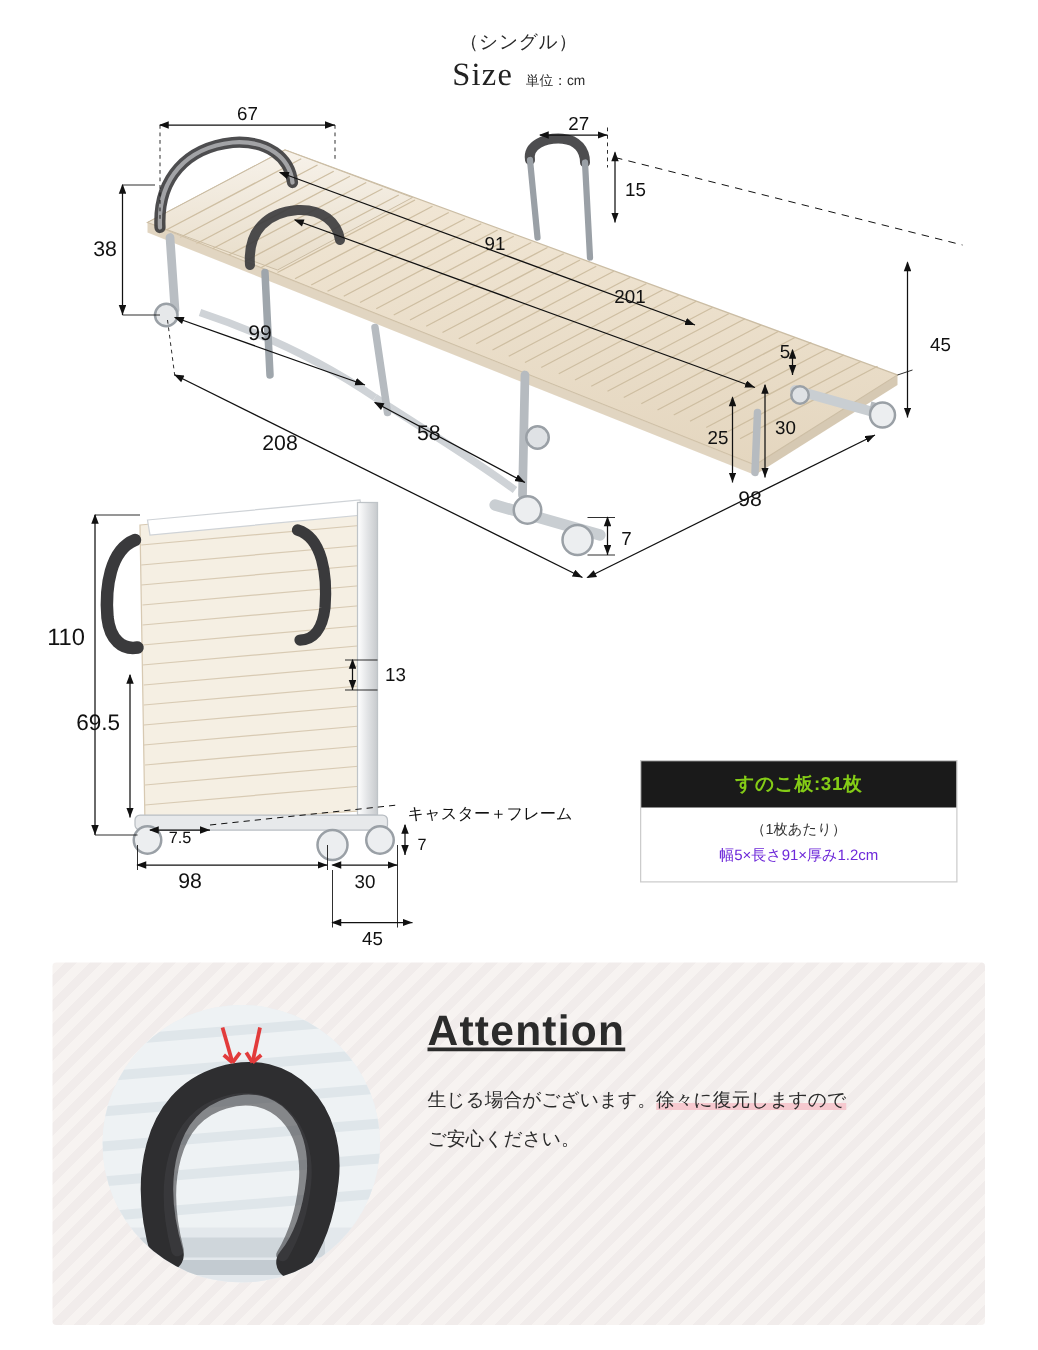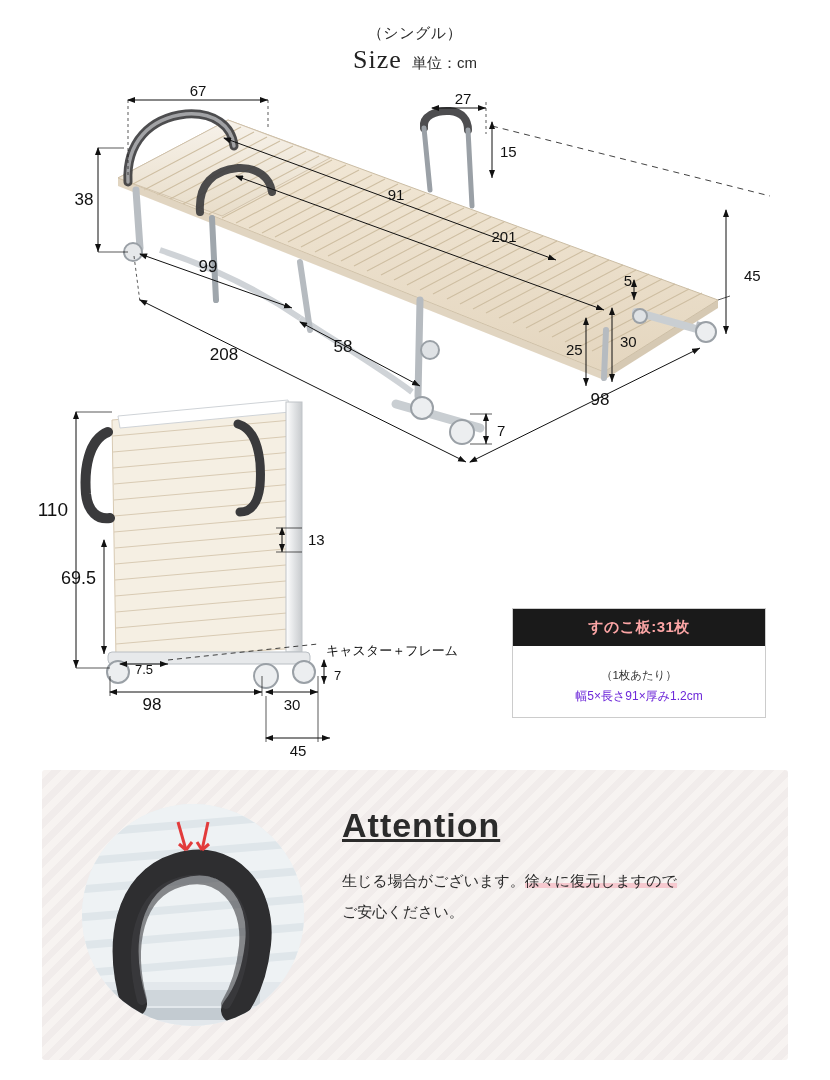--- a/index.html
+++ b/index.html
@@ -11,36 +11,36 @@
     position:relative;
     overflow:hidden;
   }
   .page{position:relative;width:710px;height:1080px;padding-left:12px;}
 
   
   .header{position:absolute;top:24px;left:0;width:830px;text-align:center;}
   .hdr-sub{font-size:15px;color:#2a2a2a;letter-spacing:.5px;}
   .hdr-row{display:flex;align-items:baseline;justify-content:center;gap:10px;margin-top:2px;}
   .hdr-size{font-family:"Liberation Serif", serif;font-size:26px;letter-spacing:1px;color:#222;}
-  .hdr-unit{font-size:15px;color:#2a2a2a;}
+  .hdr-unit{font-size:11px;color:#2a2a2a;}
 
   
   .diagram{position:absolute;left:0;top:0;width:830px;height:790px;}
   .svgwrap{position:absolute;left:0;top:0;}
 
   
   .specbox{
     position:absolute;left:512px;top:608px;width:252px;
     border:1px solid #ccc;background:#fff;
   }
   .spec-head{
-    background:#1a1a1a;color:#fca5a5;text-align:center;
+    background:#1a1a1a;color:#84cc16;text-align:center;
     font-size:15px;font-weight:bold;padding:9px 0;letter-spacing:.5px;
   }
-  .spec-body{padding:10px 0 12px;text-align:center;margin-top:12px;}
+  .spec-body{padding:10px 0 12px;text-align:center;}
   .spec-small{font-size:11.5px;color:#333;}
   .spec-main{font-size:12px;color:#6d28d9;margin-top:5px;}
 
   
   .attention{
     position:absolute;left:42px;top:770px;width:746px;height:290px;
     background:
       repeating-linear-gradient(135deg,#f7f3f1 0px,#f7f3f1 7px,#f1eceb 7px,#f1eceb 14px);
     border-radius:3px;
   }

